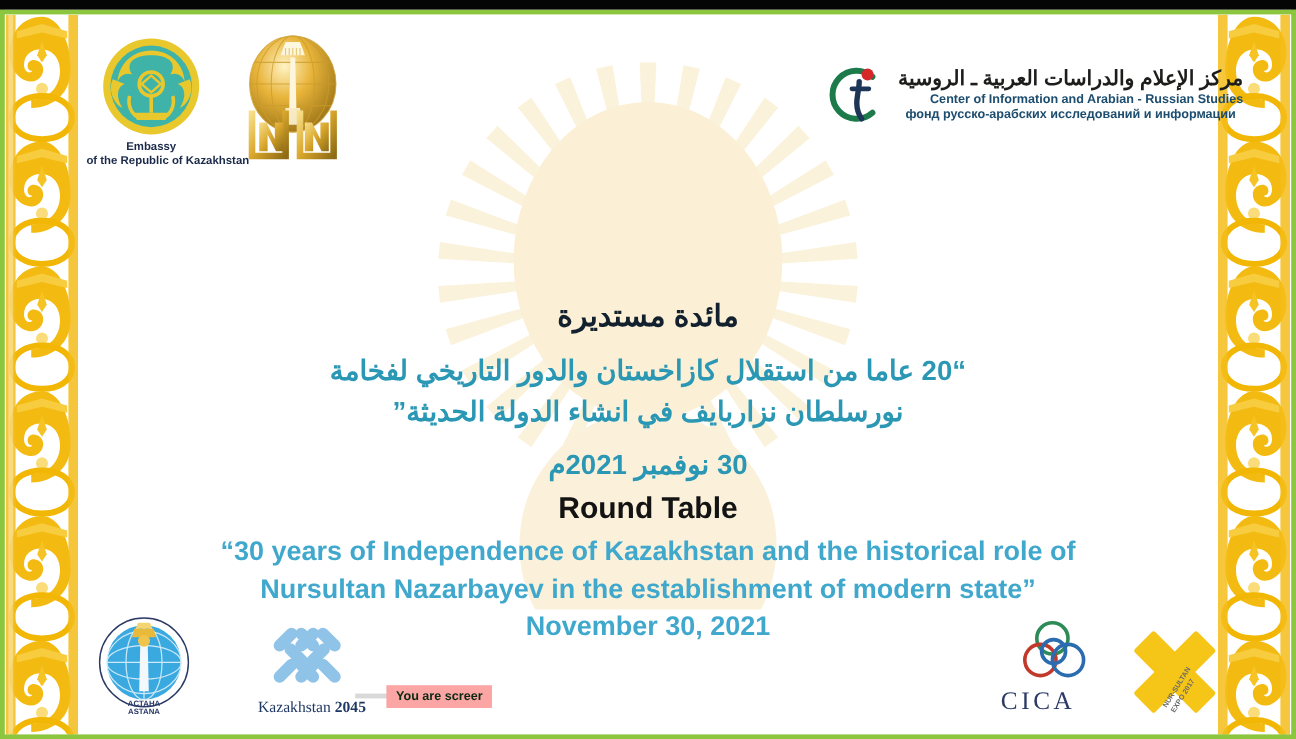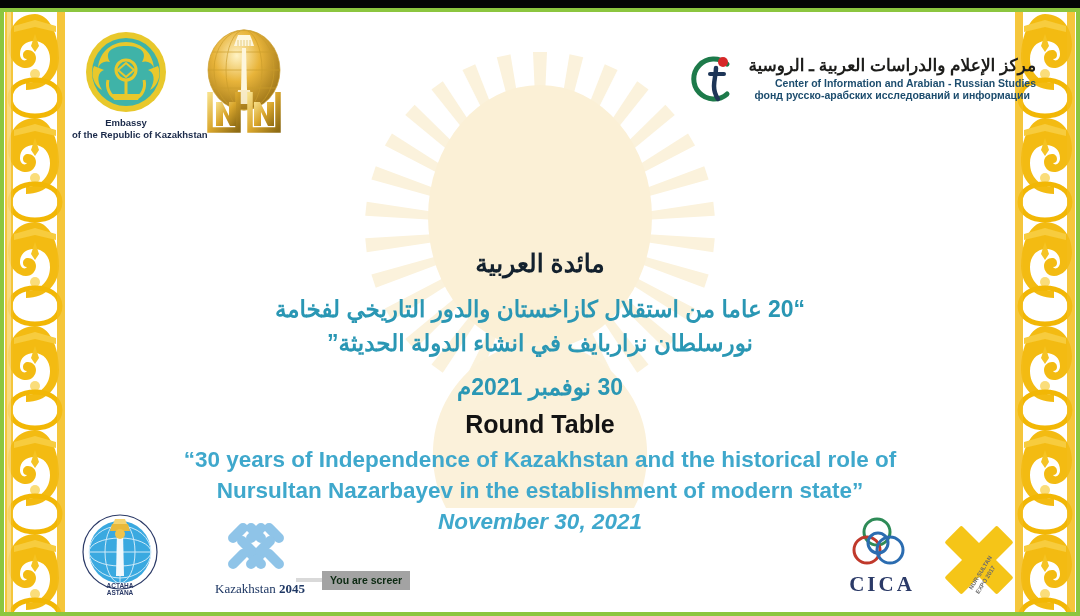--- a/index.html
+++ b/index.html
@@ -96,43 +96,43 @@
   .ar-date{
     top:362px;font-size:23px;font-weight:bold;color:#2a97b4;direction:rtl;
   }
   .en-head{
     top:398px;font-size:25px;font-weight:bold;color:#131313;
   }
   .en-body{
     top:432px;font-size:22.5px;font-weight:bold;color:#3fa8cc;line-height:1.38;
   }
   .en-date{
-    top:497px;font-size:22.5px;font-weight:bold;color:#3fa8cc;font-style:italic;
+    top:497px;font-size:22.5px;font-weight:bold;color:#3fa8cc;
   }
 
   
   .logo-astana{position:absolute;left:76px;top:500px;width:88px;}
   .logo-kz2050{position:absolute;left:180px;top:505px;width:160px;}
   .kz2050-word{
     text-align:center;font-size:13px;color:#1f3864;margin-top:2px;
     font-family:"Liberation Serif",serif;
   }
   .kz2050-word b{font-weight:bold;}
 
-  .logo-cica{position:absolute;right:150px;top:504px;width:96px;text-align:center;font-weight:bold;}
+  .logo-cica{position:absolute;right:150px;top:504px;width:96px;text-align:left;}
   .cica-word{
     font-family:"Liberation Serif",serif;font-size:21px;color:#2b3a67;
     letter-spacing:3px;margin-top:-2px;
   }
   .logo-x{position:absolute;right:56px;top:506px;width:92px;}
 
   
   .share-badge{
     position:absolute;left:322px;top:571px;
-    background:#a3a3a3;color:#0c2a12;
+    background:#fca5a5;color:#0c2a12;
     font-size:10.5px;font-weight:bold;
     padding:3px 8px 4px 8px;
     white-space:nowrap;overflow:hidden;
     width:72px;z-index:45;
     font-family:"Liberation Sans",sans-serif;
   }
   .share-line{
     position:absolute;left:296px;top:578px;width:40px;height:4px;
     background:#d9d9d9;z-index:44;
   }
@@ -319,21 +319,21 @@
       </div>
       <svg width="58" height="58" viewBox="0 0 58 58" style="order:-1" aria-hidden="true">
         <path d="M44 14 A20 20 0 1 0 44 44" fill="none" stroke="#1d7a4a" stroke-width="5" stroke-linecap="round"></path>
         <path d="M33 18 C33 24 31 30 31 36 C31 42 33 46 35 49" fill="none" stroke="#1d3557" stroke-width="4.5" stroke-linecap="round"></path>
         <path d="M27 24 L41 24" stroke="#1d3557" stroke-width="4" stroke-linecap="round"></path>
         <circle cx="40" cy="12" r="5" fill="#d62828"></circle>
       </svg>
     </div>
 
 
-    <div class="txt ar-head">مائدة العربية</div>
+    <div class="txt ar-head">مائدة مستديرة</div>
     <div class="txt ar-body">
       <div>“20 عاما من استقلال كازاخستان والدور التاريخي  لفخامة</div>
       <div>نورسلطان نزاربايف في انشاء الدولة الحديثة”</div>
     </div>
     <div class="txt ar-date">30 نوفمبر 2021م</div>
 
     <div class="txt en-head">Round Table</div>
     <div class="txt en-body">
       <div>“30 years of Independence of Kazakhstan and the historical role of</div>
       <div>Nursultan Nazarbayev in the establishment of modern state”</div>

